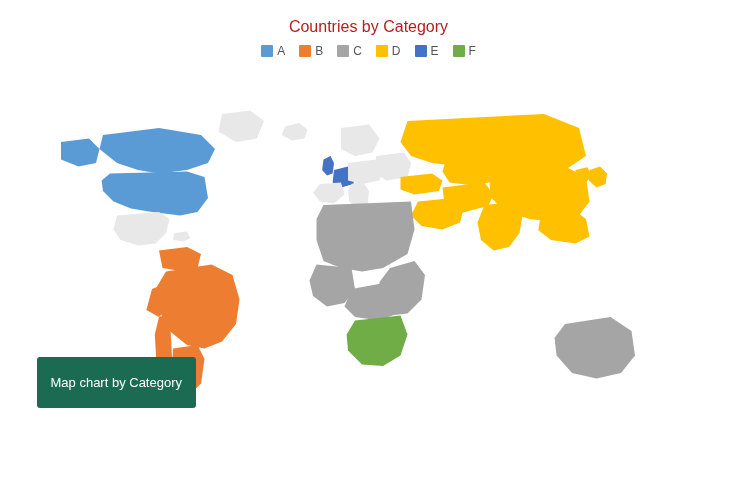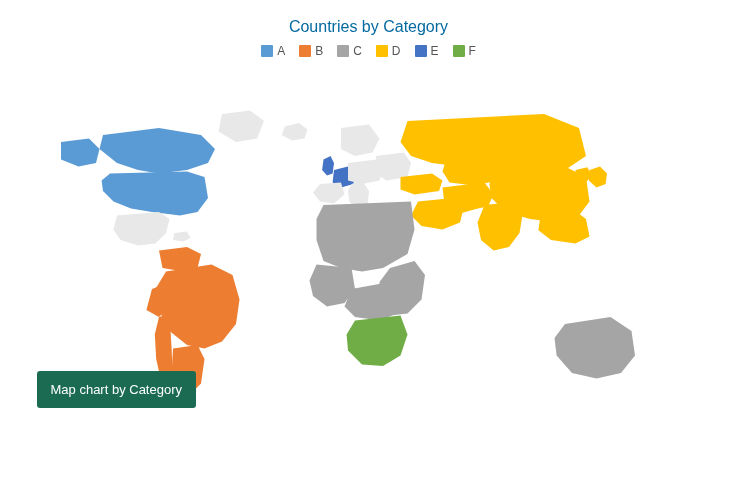--- a/index.html
+++ b/index.html
@@ -10,21 +10,21 @@
       font-family: 'Segoe UI', Arial, sans-serif;
       overflow: hidden;
       display: flex;
       flex-direction: column;
       align-items: center;
     }
 
     .chart-title {
       margin-top: 18px;
       font-size: 16px;
-      color: #0369a1;
+      color: #b91c1c;
       font-weight: 400;
       text-align: center;
     }
 
     .legend {
       display: flex;
       align-items: center;
       gap: 14px;
       margin-top: 8px;
       font-size: 12px;
@@ -55,21 +55,21 @@
       width: 100%;
       height: 100%;
     }
 
     .tooltip-label {
       position: absolute;
       bottom: 60px;
       left: 18px;
       background: #1a6b52;
       color: #fff;
-      padding: 11px 14px;
+      padding: 18px 14px;
       font-size: 13px;
       font-weight: 500;
       border-radius: 3px;
       white-space: nowrap;
     }
   </style>
 </head>
 <body>
 
 <h2 class="chart-title">Countries by Category</h2>

